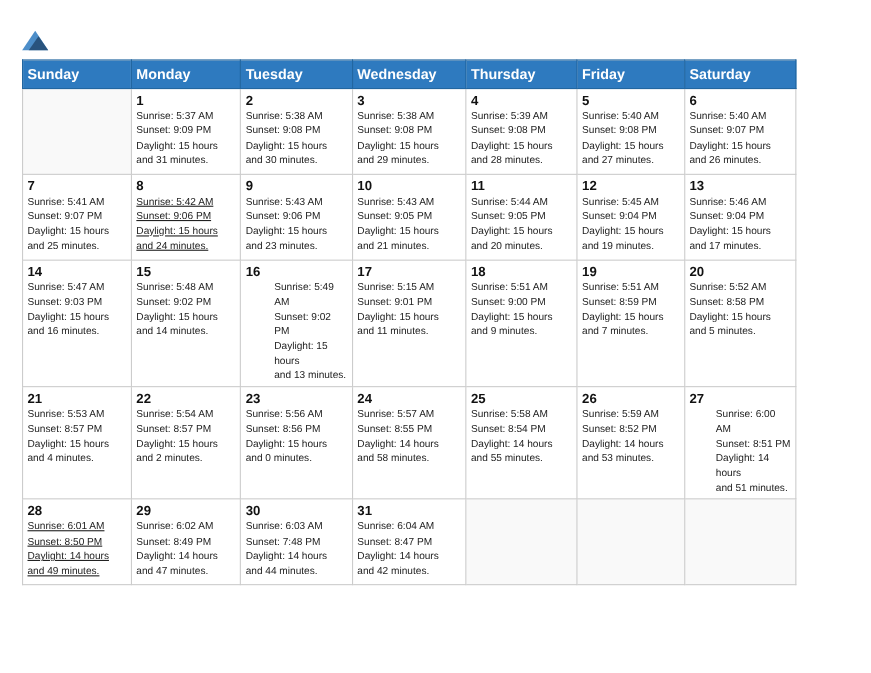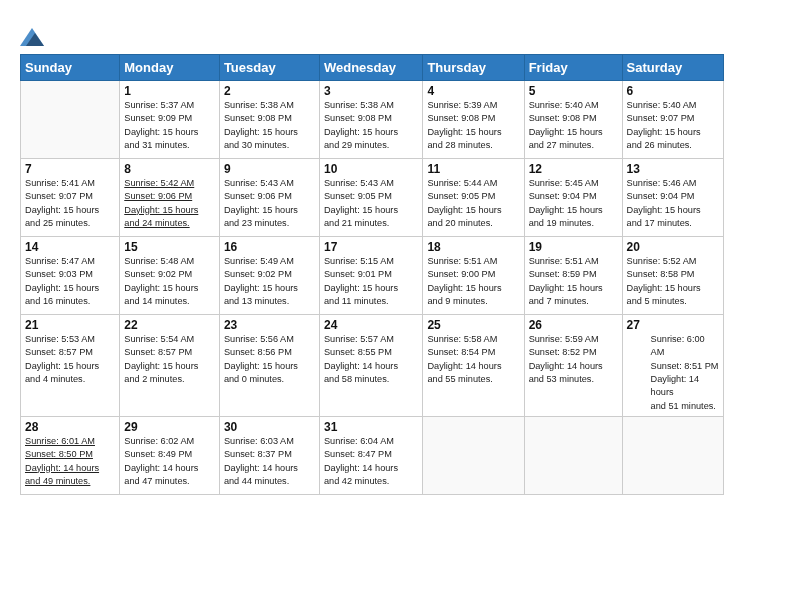--- a/index.html
+++ b/index.html
@@ -235,21 +235,21 @@
           </td>
           <td>
             <span class="day-num">15</span>
             <div class="cell-text" style="white-space: pre-line;">Sunrise: 5:48 AM
 Sunset: 9:02 PM
 Daylight: 15 hours
 and 14 minutes.</div>
           </td>
           <td>
             <span class="day-num">16</span>
-            <div class="cell-text" style="white-space: pre-line;">Sunrise: 5:49 AM
+            <div class="cell-text" style="white-space: pre-line; margin-left: 26px;">Sunrise: 5:49 AM
 Sunset: 9:02 PM
 Daylight: 15 hours
 and 13 minutes.</div>
           </td>
           <td>
             <span class="day-num">17</span>
             <div class="cell-text" style="white-space: pre-line;">Sunrise: 5:15 AM
 Sunset: 9:01 PM
 Daylight: 15 hours
 and 11 minutes.</div>
@@ -338,21 +338,21 @@
           <td>
             <span class="day-num">29</span>
             <div class="cell-text" style="white-space: pre-line;">Sunrise: 6:02 AM
 Sunset: 8:49 PM
 Daylight: 14 hours
 and 47 minutes.</div>
           </td>
           <td>
             <span class="day-num">30</span>
             <div class="cell-text" style="white-space: pre-line;">Sunrise: 6:03 AM
-Sunset: 8:37 PM
+Sunset: 7:48 PM
 Daylight: 14 hours
 and 44 minutes.</div>
           </td>
           <td>
             <span class="day-num">31</span>
             <div class="cell-text" style="white-space: pre-line;">Sunrise: 6:04 AM
 Sunset: 8:47 PM
 Daylight: 14 hours
 and 42 minutes.</div>
           </td>

